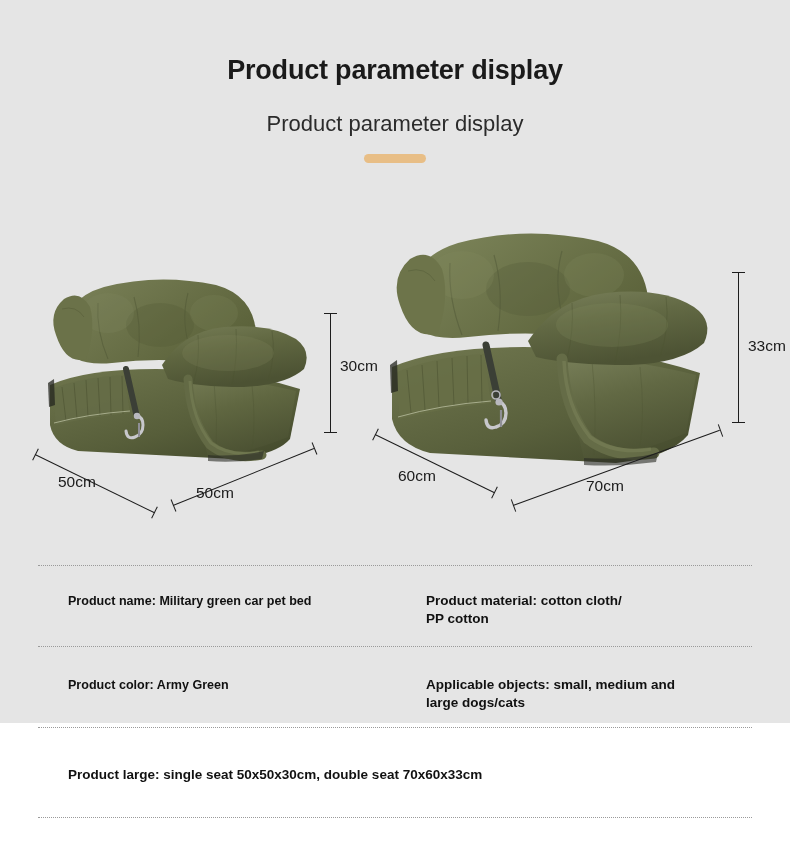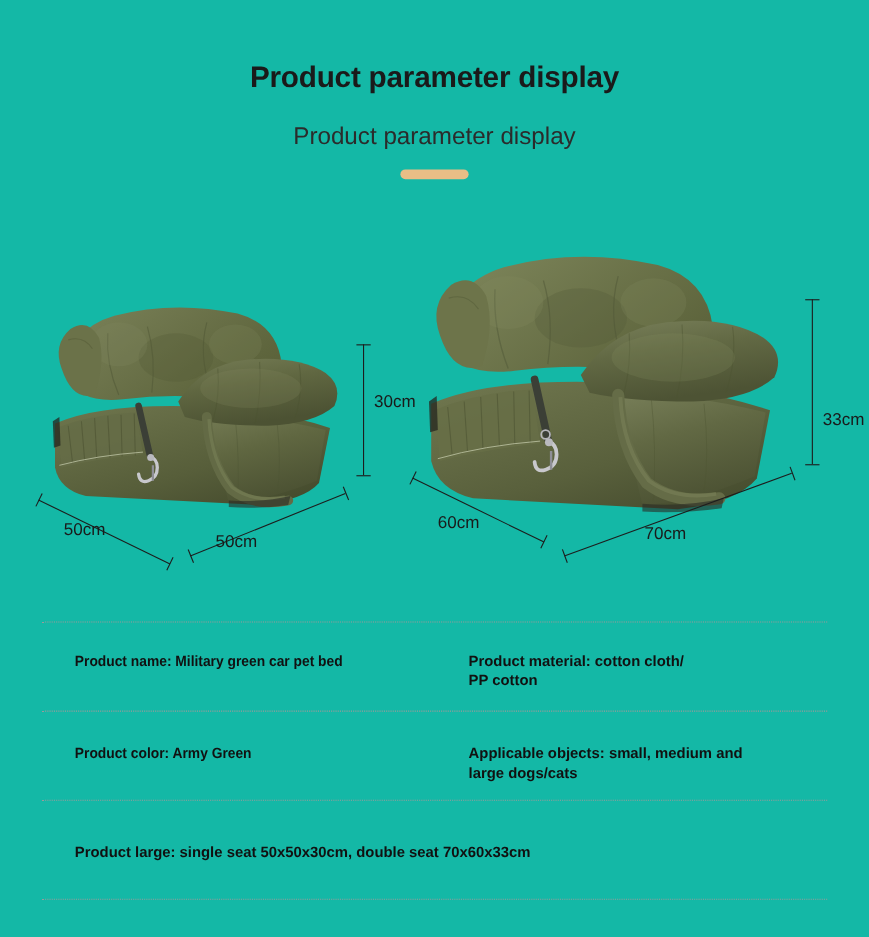--- a/index.html
+++ b/index.html
@@ -4,22 +4,22 @@
 <style>
   * { box-sizing: border-box; margin: 0; padding: 0; }
   html, body {
     width: 790px; height: 852px;
     background: #ffffff;
     font-family: "Liberation Sans", sans-serif;
     overflow: hidden;
   }
   #page {
     position: relative;
-    width: 790px; height: 852px;
-    background: #14b8a6;
+    width: 790px; height: 723px;
+    background: #e5e5e5;
   }
 
   
   .hdr { position: absolute; left: 0; top: 0; width: 790px; text-align: center; }
   .title {
     margin-top: 56px;
     font-size: 27px;
     font-weight: 700;
     letter-spacing: -0.2px;
     color: #1a1a1a;
@@ -262,21 +262,21 @@
 
         <path d="M12 138 L19 133 L20 164 L13 166 Z" fill="#24251f" opacity="0.75"></path>
         <path d="M206 231 Q246 234 280 226 L278 235 Q242 240 206 238 Z" fill="#2a2b24" opacity="0.6"></path>
       </svg>
     </div>
 
     <div>
       <div class="dim-v" style="left:738px; top:67px; height:150px;"></div>
       <div class="dim-cap-h" style="left:732px; top:67px;"></div>
       <div class="dim-cap-h" style="left:732px; top:217px;"></div>
-      <div class="dim-label" style="left:748px; top:132px;margin-top:36px;">33cm</div>
+      <div class="dim-label" style="left:748px; top:132px;">33cm</div>
     </div>
 
     <div>
       <div class="dim-diag" style="left:375px; top:229px; width:133px; transform: rotate(26deg);"></div>
       <div class="dim-tick" style="left:375px; top:223px; transform: rotate(26deg);"></div>
       <div class="dim-tick" style="left:494px; top:281px; transform: rotate(26deg);"></div>
       <div class="dim-label" style="left:398px; top:262px;">60cm</div>
     </div>
 
     <div>

